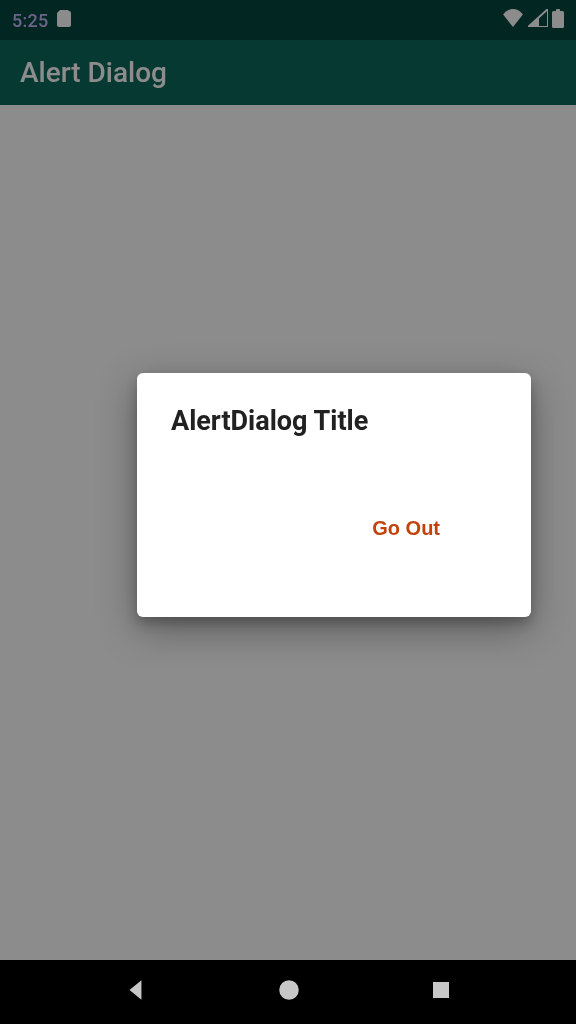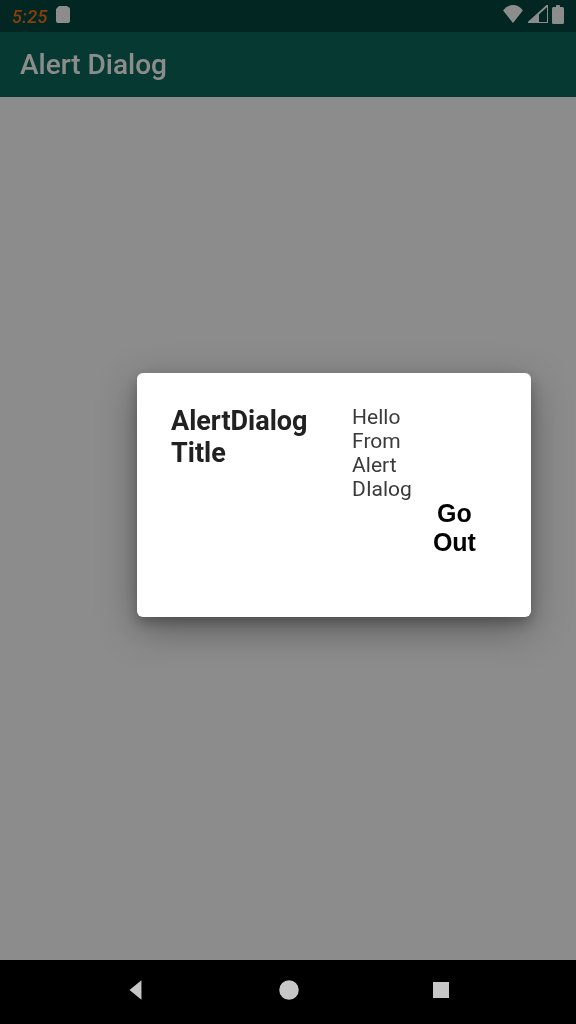--- a/index.html
+++ b/index.html
@@ -9,28 +9,27 @@
     }
     body {
       width: 576px;
       height: 1024px;
       background: #ffffff;
       font-family: Roboto, -apple-system, BlinkMacSystemFont, "Segoe UI", Arial, sans-serif;
       position: relative;
       overflow: hidden;
     }
     .status-bar {
-      height: 32px;
+      height: 40px;
       background: #054840;
       display: flex;
       align-items: center;
       justify-content: space-between;
       padding: 0 12px;
-      color: #f97316;
-      font-style: italic;
+      color: #c4b5fd;
     }
     .status-left {
       display: flex;
       align-items: center;
       gap: 8px;
     }
     .status-time {
       font-size: 18px;
       font-weight: 500;
       letter-spacing: 0.3px;
@@ -93,23 +92,23 @@
       color: #3a3a3a;
       font-weight: 400;
       flex: 1;
     }
     .dialog-actions {
       display: flex;
       justify-content: flex-end;
       margin-top: 56px;
     }
     .dialog-action {
-      font-size: 25px;
+      font-size: 20px;
       font-weight: 600;
-      color: #000000;
+      color: #c2410c;
       background: transparent;
       border: none;
       cursor: pointer;
       padding: 6px 4px;
     }
     .nav-bar {
       position: absolute;
       bottom: 0;
       left: 0;
       right: 0;
@@ -164,21 +163,20 @@
 <div class="app-bar">
   <span class="app-bar-title">Alert Dialog</span>
 </div>
 
 <div class="content-area"></div>
 
 <div class="scrim"></div>
 
 <div class="dialog">
   <div class="dialog-title">AlertDialog Title</div>
-  <div class="dialog-message">Hello From Alert DIalog</div>
   <div class="dialog-actions">
     <button class="dialog-action">Go Out</button>
   </div>
 </div>
 
 <div class="nav-bar">
   <span>
     <svg width="26" height="26" viewBox="0 0 24 24">
       <path d="M17 3 L6 12 L17 21 Z"></path>
     </svg>

